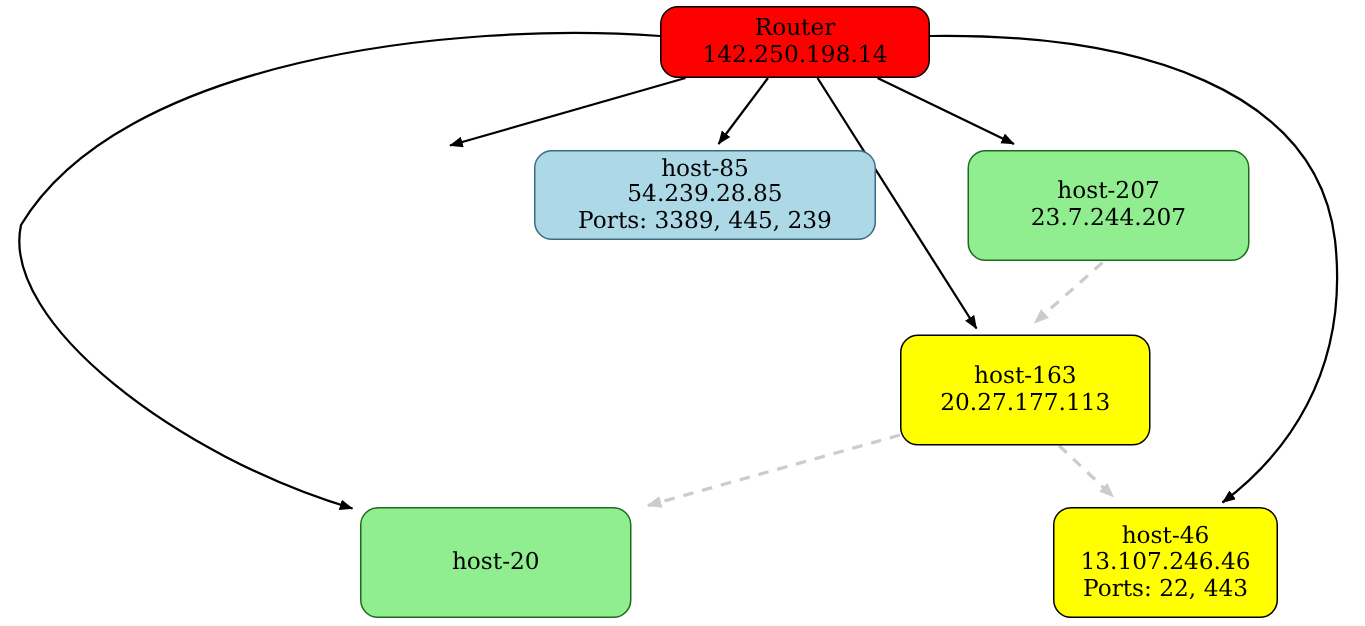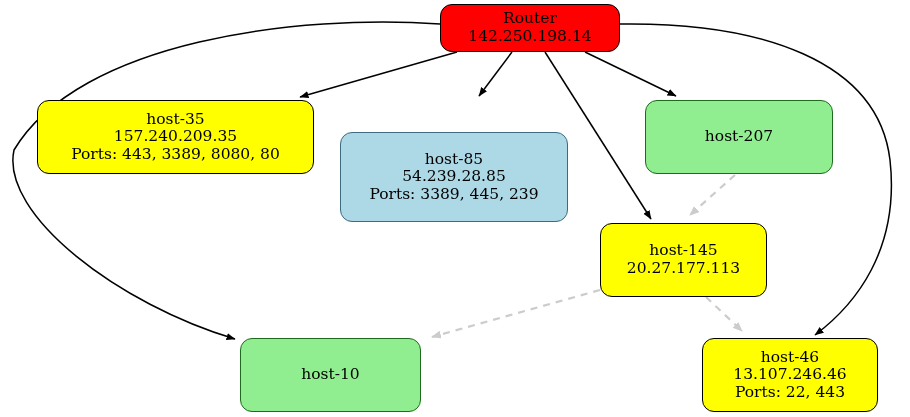--- a/index.html
+++ b/index.html
@@ -78,44 +78,40 @@
     <path d="M 600,290 L 432,337" fill="none" stroke="#cccccc" stroke-width="2.2" stroke-dasharray="7,6" marker-end="url(#arrow-gray)"></path>
 
     <path d="M 706,297 L 742,331" fill="none" stroke="#cccccc" stroke-width="2.2" stroke-dasharray="7,6" marker-end="url(#arrow-gray)"></path>
   </svg>
 
   <div class="node fill-red" style="left:440px; top:4px; width:180px; height:48px;">
     <span class="ln">Router</span>
     <span class="ln">142.250.198.14</span>
   </div>
 
-  <div class="node fill-yellow" style="left:37px; top:100px; width:277px; height:74px;">
-    <span class="ln">host-35</span>
-    <span class="ln">157.240.209.35</span>
-    <span class="ln">Ports: 443, 3389, 8080, 80</span>
-  </div>
 
-  <div class="node fill-blue" style="left:340px; top:100px; width:228px; height:90px;margin-top:32px;">
+  <div class="node fill-blue" style="left:356px; top:100px; width:228px; height:60px;">
     <span class="ln">host-85</span>
     <span class="ln">54.239.28.85</span>
     <span class="ln">Ports: 3389, 445, 239</span>
   </div>
 
   <div class="node fill-green" style="left:645px; top:100px; width:188px; height:74px;">
     <span class="ln">host-207</span>
+    <span class="ln">23.7.244.207</span>
   </div>
 
   <div class="node fill-yellow" style="left:600px; top:223px; width:167px; height:74px;">
-    <span class="ln">host-145</span>
+    <span class="ln">host-163</span>
     <span class="ln">20.27.177.113</span>
   </div>
 
   <div class="node fill-green" style="left:240px; top:338px; width:181px; height:74px;">
-    <span class="ln">host-10</span>
+    <span class="ln">host-20</span>
   </div>
 
-  <div class="node fill-yellow" style="left:702px; top:338px; width:176px; height:74px;">
+  <div class="node fill-yellow" style="left:702px; top:338px; width:150px; height:74px;">
     <span class="ln">host-46</span>
     <span class="ln">13.107.246.46</span>
     <span class="ln">Ports: 22, 443</span>
   </div>
 
 </div>
 
 </body></html>

